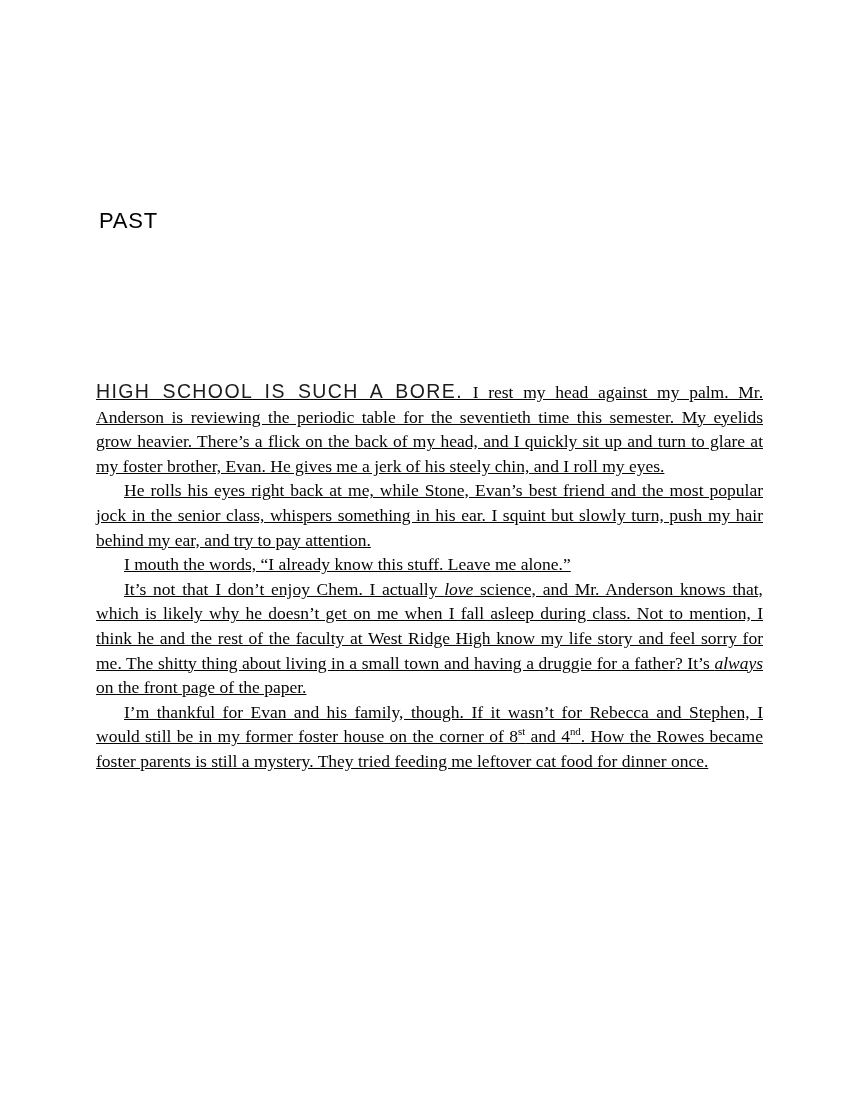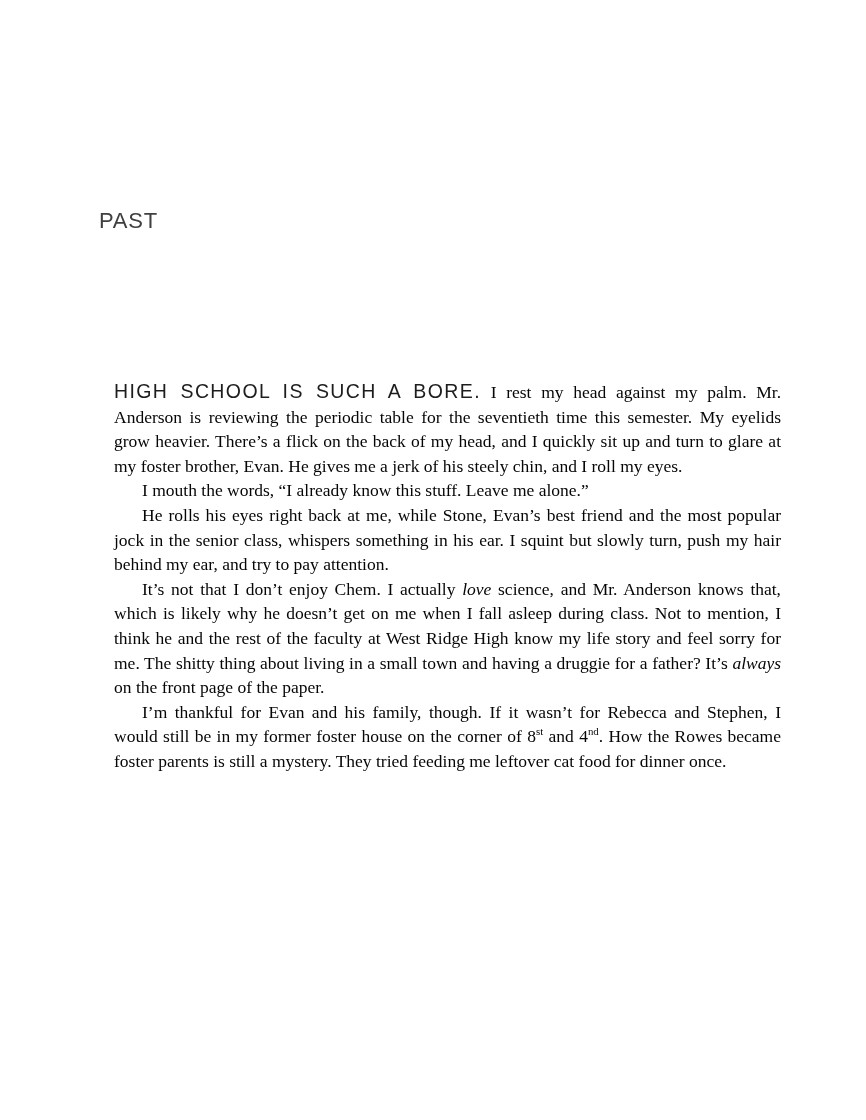--- a/index.html
+++ b/index.html
@@ -16,33 +16,34 @@
 
   .chapter-heading {
     position: absolute;
     left: 99px;
     top: 210px;
     font-family: "Liberation Sans", "DejaVu Sans", sans-serif;
     font-size: 22px;
     font-weight: 500;
     letter-spacing: 0.8px;
     line-height: 1;
-    color: #404040;
+    color: #000000;
   }
 
   .body-text {
     position: absolute;
-    left: 114px;
+    left: 96px;
     top: 379px;
     width: 667px;
     font-family: "Liberation Serif", "DejaVu Serif", serif;
     font-size: 17.5px;
     line-height: 24.6px;
     color: #060606;
     text-align: justify;
+    text-decoration: underline;
   }
 
   .body-text p {
     margin: 0;
     text-indent: 28px;
   }
   .body-text p.no-indent { text-indent: 0; }
 
   .opener {
     font-family: "Liberation Sans", "DejaVu Sans", sans-serif;
@@ -63,23 +64,23 @@
 <body>
 
 <div class="page">
 
   <div class="chapter-heading">PAST</div>
 
   <div class="body-text">
 
     <p class="no-indent"><span class="opener">HIGH SCHOOL IS SUCH A BORE.</span><span> I rest my head against my palm. Mr. Anderson is reviewing the periodic table for the seventieth time this semester. My eyelids grow heavier. There’s a flick on the back of my head, and I quickly sit up and turn to glare at my foster brother, Evan. He gives me a jerk of his steely chin, and I roll my eyes.</span></p>
 
+    <p><span>He rolls his eyes right back at me, while Stone, Evan’s best friend and the most popular jock in the senior class, whispers something in his ear. I squint but slowly turn, push my hair behind my ear, and try to pay attention.</span></p>
+
     <p><span>I mouth the words, “I already know this stuff. Leave me alone.”</span></p>
-
-    <p><span>He rolls his eyes right back at me, while Stone, Evan’s best friend and the most popular jock in the senior class, whispers something in his ear. I squint but slowly turn, push my hair behind my ear, and try to pay attention.</span></p>
 
     <p><span>It’s not that I don’t enjoy Chem. I actually </span><span class="italic">love</span><span> science, and Mr. Anderson knows that, which is likely why he doesn’t get on me when I fall asleep during class. Not to mention, I think he and the rest of the faculty at West Ridge High know my life story and feel sorry for me. The shitty thing about living in a small town and having a druggie for a father? It’s </span><span class="italic">always</span><span> on the front page of the paper.</span></p>
 
 
     <p><span>I’m thankful for Evan and his family, though. If it wasn’t for Rebecca and Stephen, I would still be in my former foster house on the corner of 8</span><span class="sup">st</span><span> and 4</span><span class="sup">nd</span><span>. How the Rowes became foster parents is still a mystery. They tried feeding me leftover cat food for dinner once.</span></p>
 
 
 
   </div>
 </div>

